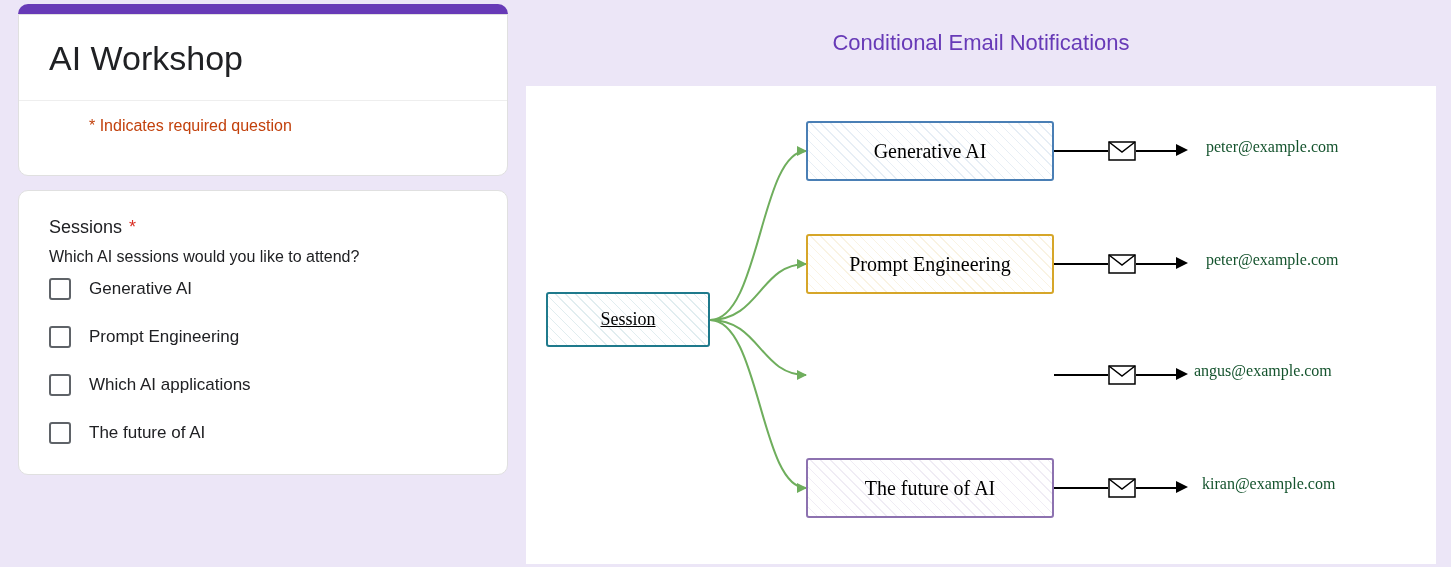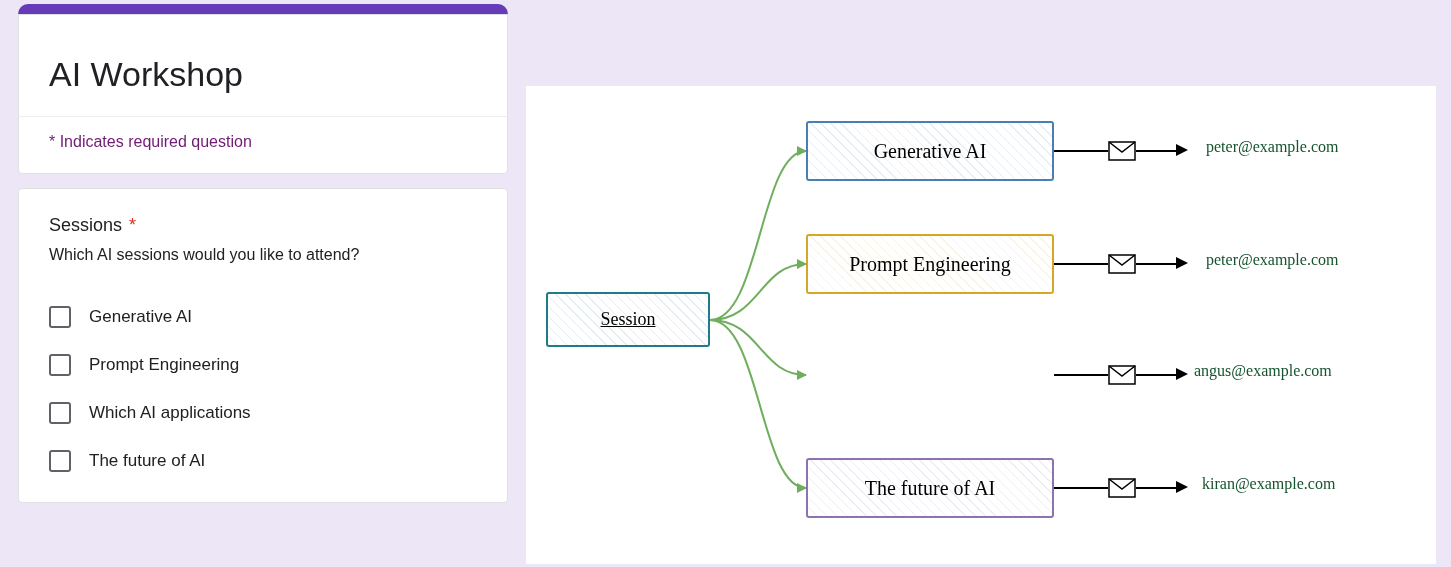--- a/index.html
+++ b/index.html
@@ -19,48 +19,49 @@
       width: 490px;
     }
     .top-bar {
       height: 10px;
       background: #673ab7;
       border-top-left-radius: 10px;
       border-top-right-radius: 10px;
     }
     .card {
       background: #fff;
-      border-radius: 4px;
+      border-radius: 10px;
       border: 1px solid #e0e0e0;
       margin-bottom: 14px;
     }
     .title-card { border-top-left-radius: 0; border-top-right-radius: 0; }
     .form-title {
       font-size: 34px;
       font-weight: 400;
       color: #202124;
-      padding: 40px 30px 22px;
+      padding: 24px 30px 22px;
     }
     .divider { height: 1px; background: #eee; }
     .req-note {
-      padding: 16px 30px 22px;
-      color: #701a75;
+      padding: 16px 30px 40px;
+      color: #c2410c;
       font-size: 16px;
+      margin-left: 40px;
     }
     .q-card { padding: 26px 30px 30px; }
     .q-label {
       font-size: 18px;
       color: #202124;
       margin-bottom: 10px;
     }
     .req-star { color: #d93025; margin-left: 2px; }
     .q-desc {
       font-size: 16px;
       color: #202124;
-      margin-bottom: 42px;
+      margin-bottom: 12px;
     }
     .opt-row {
       display: flex;
       align-items: center;
       margin-bottom: 26px;
       cursor: pointer;
     }
     .opt-row:last-child { margin-bottom: 0; }
     .chk {
       width: 22px;
@@ -192,20 +193,21 @@
       <div class="opt-label">Which AI applications</div>
     </div>
     <div class="opt-row">
       <div class="chk"></div>
       <div class="opt-label">The future of AI</div>
     </div>
   </div>
 </div>
 
 <div class="diagram-wrap">
+  <div class="diag-title">Conditional Email Notifications</div>
   <div class="diag-canvas">
 
     <div class="node hatch session-node">
       <span class="txt">Session</span>
     </div>
 
     <svg class="connector">
       <path d="M 0 234 C 50 234 50 65 96 65" stroke="#6fae5d" stroke-width="2" fill="none"></path>
       <path d="M 0 234 C 50 234 50 178 96 178" stroke="#6fae5d" stroke-width="2" fill="none"></path>
       <path d="M 0 234 C 50 234 50 289 96 289" stroke="#6fae5d" stroke-width="2" fill="none"></path>

